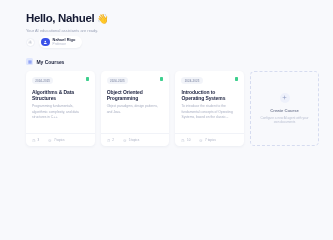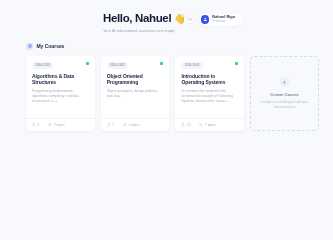--- a/index.html
+++ b/index.html
@@ -7,21 +7,21 @@
   body {
     background:#f8f9fc;
     font-family:"Liberation Sans", sans-serif;
     color:#1b1f33;
     -webkit-font-smoothing:antialiased;
   }
 
   .page { padding:10px 14px 0 26px; }
 
   
-  .topbar { display:flex; align-items:flex-start; justify-content:center; }
+  .topbar { display:flex; align-items:flex-start; justify-content:flex-end;flex-direction:column; }
   .greeting-wrap { padding-top:2px; }
   .greeting {
     font-size:11.5px; font-weight:bold; letter-spacing:-0.35px;
     color:#151a33; display:flex; align-items:center; gap:3px; line-height:1.1;
   }
   .wave { font-size:9.5px; line-height:1; }
   .subtitle {
     font-size:3.9px; color:#9ba3b8; margin-top:3.2px; letter-spacing:0.05px;
   }
 

